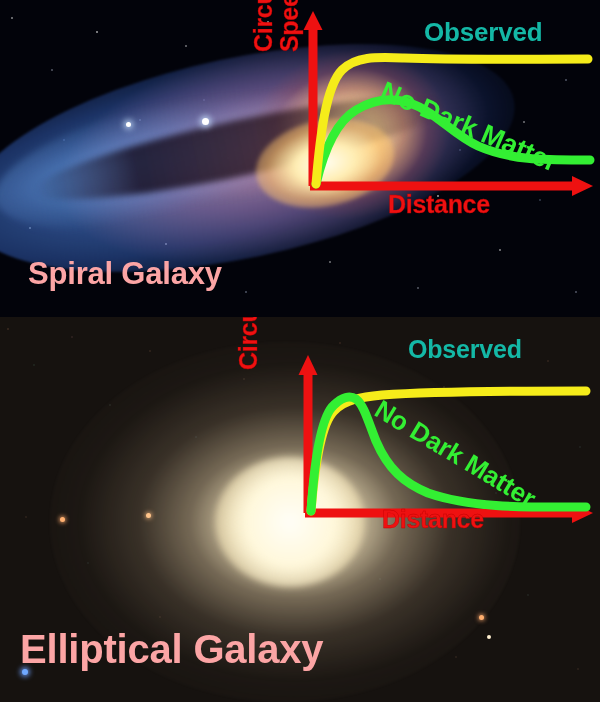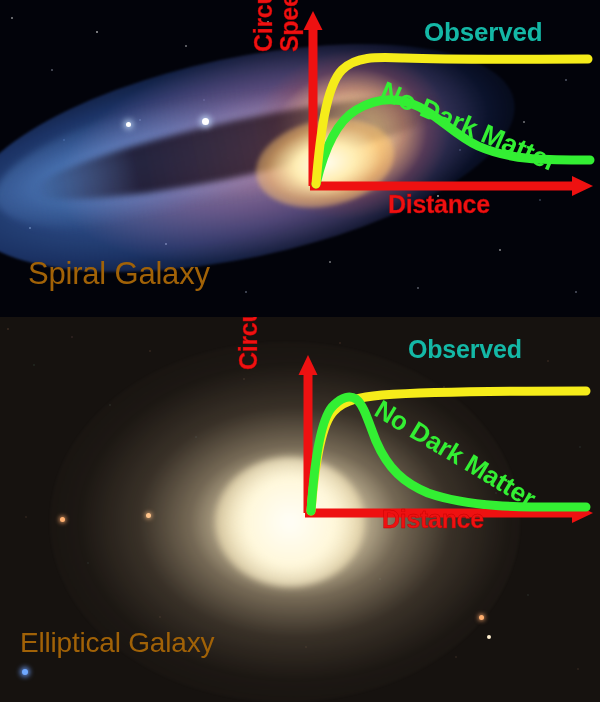--- a/index.html
+++ b/index.html
@@ -157,22 +157,22 @@
     position:absolute;
     font-weight:bold;
     white-space:nowrap;
     letter-spacing:-.2px;
   }
   .label-observed{color:#14b8a6;}
   .label-nodark{color:#33ef33;}
 
   .panel-caption{
     position:absolute;
-    color:#a16207;
-    font-weight:normal;
+    color:#fca5a5;
+    font-weight:bold;
     white-space:nowrap;
     letter-spacing:-.2px;
   }
 
   
   #spiral-ylabel{left:250px;top:52px;font-size:25px;line-height:26px;
       transform:rotate(-90deg);transform-origin:left top;text-align:left;}
   #spiral-ylabel .l2{display:block;}
   #spiral-xlabel{left:388px;top:190px;font-size:25px;}
   #spiral-observed{left:424px;top:17px;font-size:26px;}
@@ -180,21 +180,21 @@
       transform:rotate(23deg);transform-origin:left top;}
   #spiral-caption{left:28px;top:256px;font-size:31px;}
 
   
   #ell-ylabel{left:235px;top:53px;font-size:25px;line-height:26px;
       transform:rotate(-90deg);transform-origin:left top;}
   #ell-xlabel{left:382px;top:188px;font-size:25px;}
   #ell-observed{left:408px;top:18px;font-size:25px;}
   #ell-nodark{left:385px;top:77px;font-size:26px;
       transform:rotate(31deg);transform-origin:left top;}
-  #ell-caption{left:20px;top:627px;font-size:28px;}
+  #ell-caption{left:20px;top:627px;font-size:40px;}
 </style>
 </head>
 <body>
 
 <div id="figure">
 
   <div class="panel" id="panel-spiral">
 
     <div class="sky"></div>
     <div class="starfield"></div>

